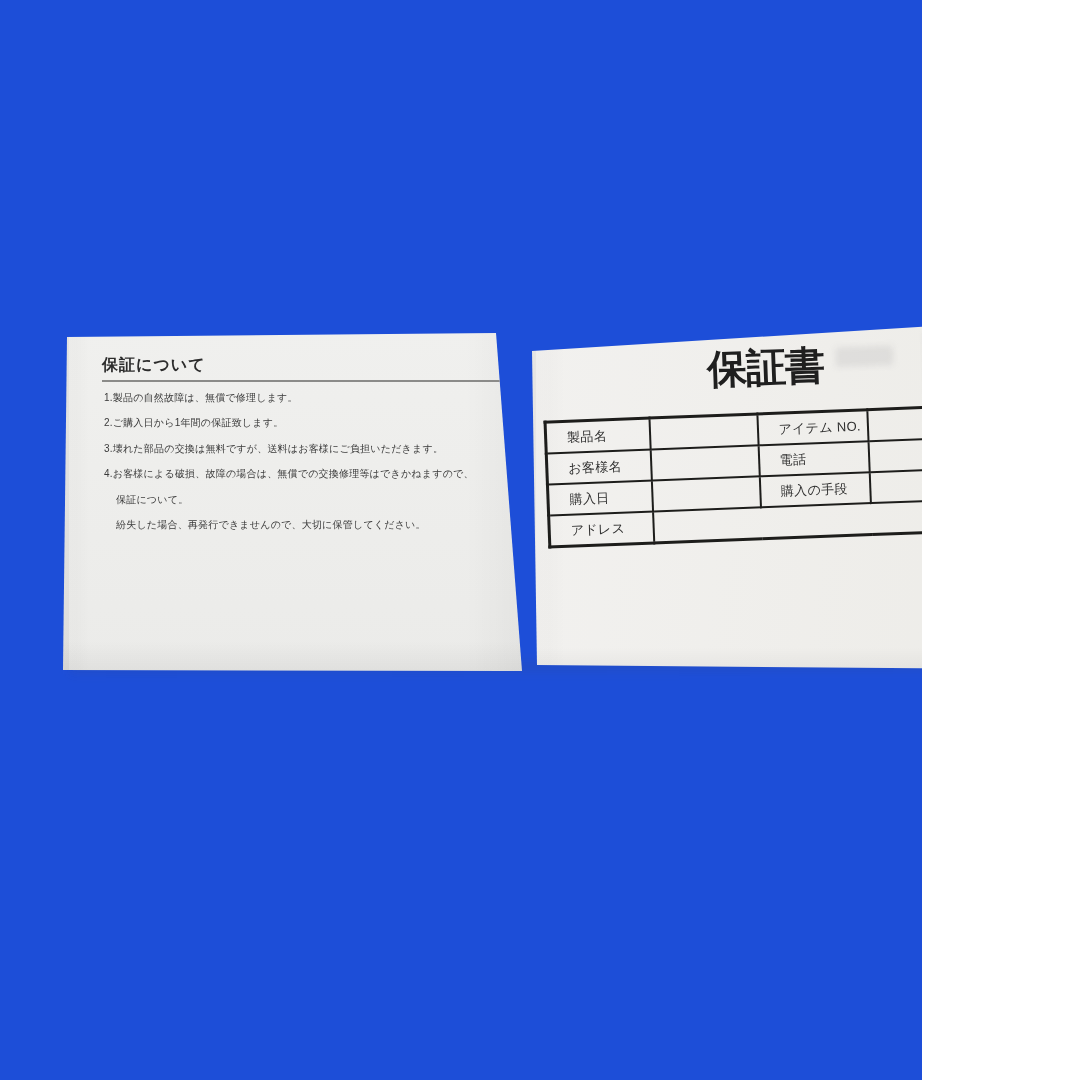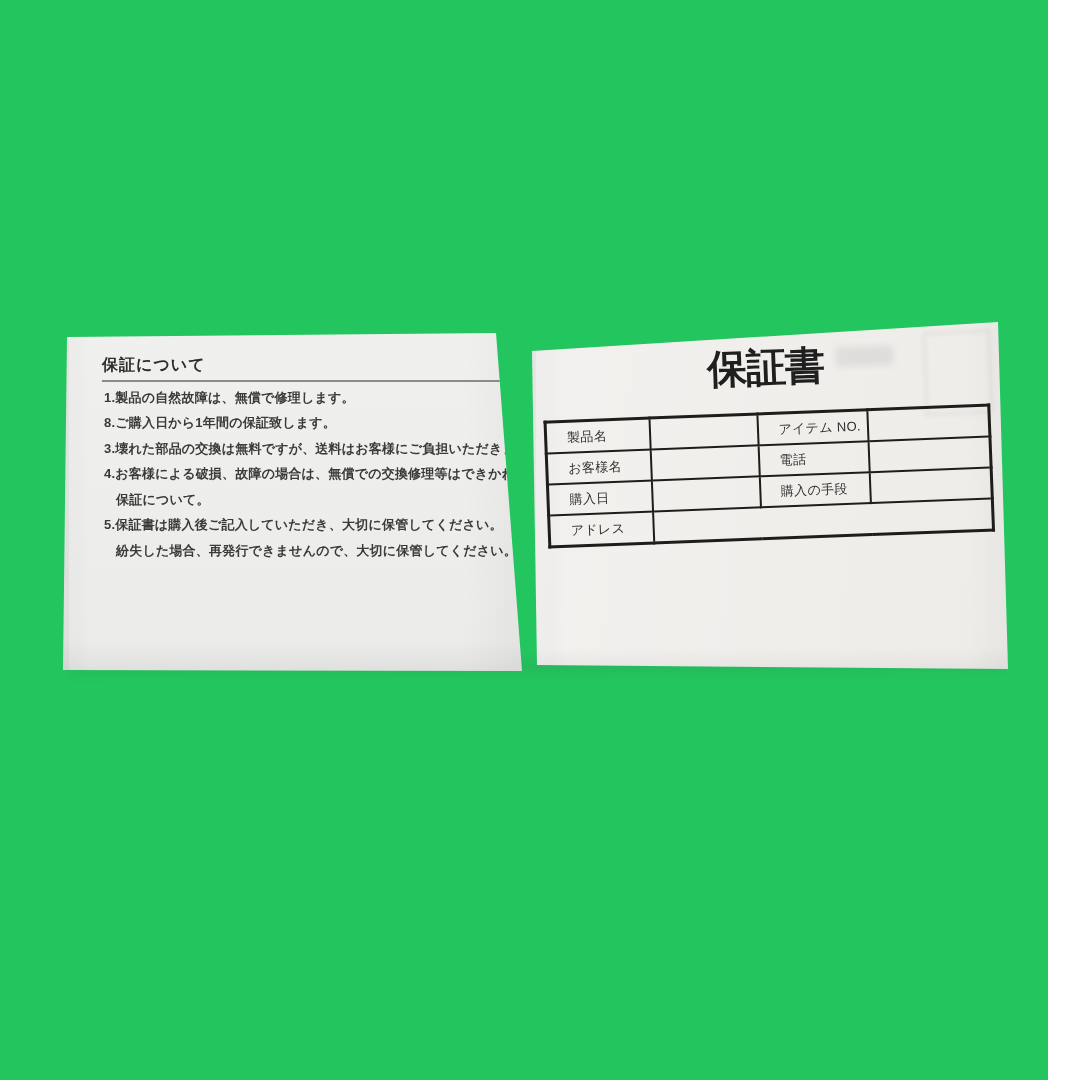--- a/index.html
+++ b/index.html
@@ -1,17 +1,17 @@
 <!DOCTYPE html>
 <html><head>
 <meta charset="utf-8">
 <style>
   html,body{margin:0;padding:0;background:#ffffff;}
   .photo{
-    position:relative;width:1048px;height:1080px;background:#22c55e;overflow:hidden;
+    position:relative;width:922px;height:1080px;background:#1d4ed8;overflow:hidden;
     font-family:"Liberation Sans","DejaVu Sans",sans-serif;
   }
   .booklet-shadow{
     position:absolute;left:70px;top:661px;width:930px;height:11px;
     background:rgba(70,70,64,0.10);filter:blur(5px);transform:rotate(-0.2deg);
   }
   .page{position:absolute;}
   .left-page{
     left:58px;top:328px;width:468px;height:348px;
     clip-path:polygon(9px 9px, 438px 5px, 464px 343px, 5px 342px);
@@ -30,21 +30,21 @@
       linear-gradient(180deg, rgba(0,0,0,0) 92%, rgba(0,0,0,0.05) 99.5%),
       linear-gradient(96deg, #f2f1ef, #edece8);
   }
   
   .lp-heading{
     margin:27px 0 0 44px;font-size:16px;line-height:20px;font-weight:700;
     color:#2c2c2c;letter-spacing:1px;
   }
   .lp-rule{margin:5px 0 0 44px;width:404px;height:1.5px;background:#8b8b89;}
   .lp-lines{margin:3px 0 0 46px;color:#3a3a3a;}
-  .ln{margin:0;font-size:13px;line-height:25.5px;font-weight:700;
+  .ln{margin:0;font-size:10px;line-height:25.5px;font-weight:400;
       letter-spacing:0.2px;white-space:nowrap;}
   .ln.indent{padding-left:12px;}
   
   .rp-content{position:absolute;inset:0;transform:rotate(-2.2deg);transform-origin:50% 46%;}
   .rp-title{
     position:absolute;top:30px;left:0;width:100%;margin:0;text-align:center;
     font-size:40px;line-height:42px;font-weight:700;color:#1f1f1f;letter-spacing:-1px;
   }
   .ghost{position:absolute;pointer-events:none;}
   .ghost-a{left:316px;top:34px;width:58px;height:20px;
@@ -68,25 +68,24 @@
 
 <div class="photo">
 
   <div class="booklet-shadow"></div>
 
   <section class="page left-page">
     <h2 class="lp-heading">保証について</h2>
     <div class="lp-rule"></div>
     <div class="lp-lines">
       <p class="ln">1.製品の自然故障は、無償で修理します。</p>
-      <p class="ln">8.ご購入日から1年間の保証致します。</p>
+      <p class="ln">2.ご購入日から1年間の保証致します。</p>
       <p class="ln">3.壊れた部品の交換は無料ですが、送料はお客様にご負担いただきます。</p>
       <p class="ln">4.お客様による破損、故障の場合は、無償での交換修理等はできかねますので、</p>
       <p class="ln indent">保証について。</p>
-      <p class="ln">5.保証書は購入後ご記入していただき、大切に保管してください。</p>
       <p class="ln indent">紛失した場合、再発行できませんので、大切に保管してください。</p>
     </div>
   </section>
 
   <section class="page right-page">
     <div class="rp-content">
       <h1 class="rp-title">保証書</h1>
       <div class="ghost ghost-a"></div>
       <div class="ghost ghost-b"></div>
       <table class="warranty-table">

